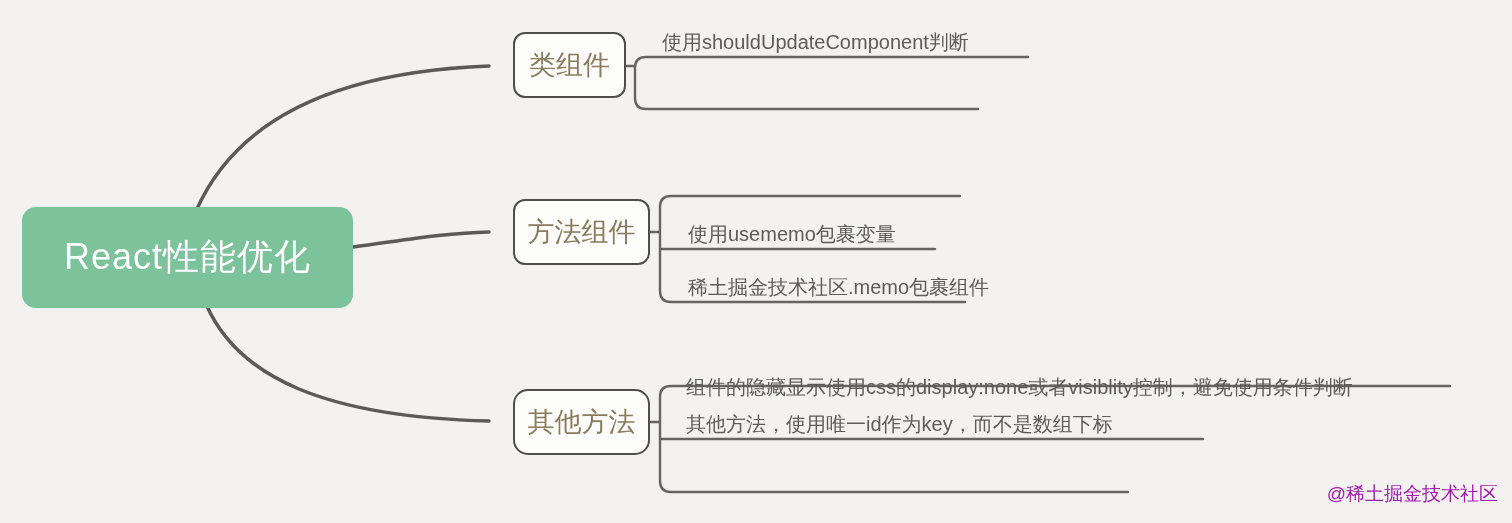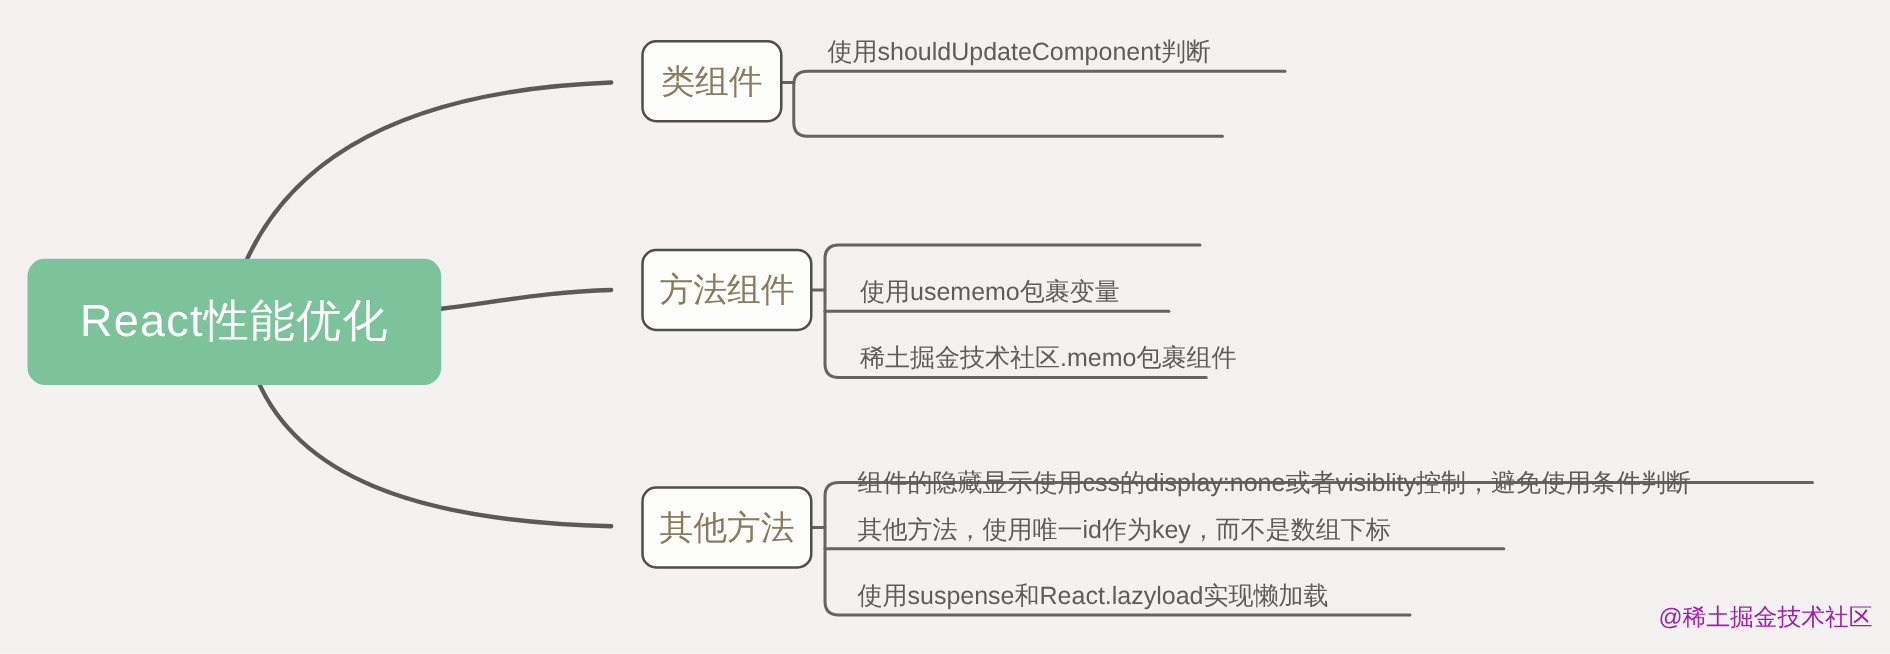--- a/index.html
+++ b/index.html
@@ -20,21 +20,21 @@
     color:#ffffff; font-size:36px; letter-spacing:1px; cursor:pointer;
   }
   .branch-node {
     position:absolute; background:#fdfdfc;
     border:2px solid #4e4e4e; border-radius:12px;
     display:flex; align-items:center; justify-content:center;
     color:#8a7b5c; font-size:27px; cursor:pointer; box-sizing:border-box;margin-left:23px;
   }
   #branch-class { left:490px; top:32px;  width:113px; height:66px; }
   #branch-fn    { left:490px; top:199px; width:137px; height:66px; }
-  #branch-other { left:490px; top:389px; width:137px; height:66px; }
+  #branch-other { left:490px; top:389px; width:137px; height:66px;border-radius:15px; }
 
   .leaf {
     position:absolute; height:29px; line-height:29px;
     color:#5c5c5c; font-size:20px; white-space:nowrap; cursor:pointer;
   }
   #leaf-t1 { left:662px; top:28px; }
   #leaf-t2 { left:662px; top:80px; }
   #leaf-m1 { left:688px; top:167px; }
   #leaf-m2 { left:688px; top:220px; }
   #leaf-m3 { left:688px; top:273px; }
@@ -76,17 +76,16 @@
   <div class="branch-node" id="branch-fn">方法组件</div>
   <div class="branch-node" id="branch-other">其他方法</div>
 
   <div class="leaf" id="leaf-t1">使用shouldUpdateComponent判断</div>
 
   <div class="leaf" id="leaf-m2">使用usememo包裹变量</div>
   <div class="leaf" id="leaf-m3">稀土掘金技术社区.memo包裹组件</div>
 
   <div class="leaf" id="leaf-b1">组件的隐藏显示使用css的display:none或者visiblity控制，避免使用条件判断</div>
   <div class="leaf" id="leaf-b2">其他方法，使用唯一id作为key，而不是数组下标</div>
-  <div class="leaf" id="leaf-b3">使用suspense和React.lazyload实现懒加载</div>
 
   <div class="watermark">@稀土掘金技术社区</div>
 
 </div>
 
 </body></html>

